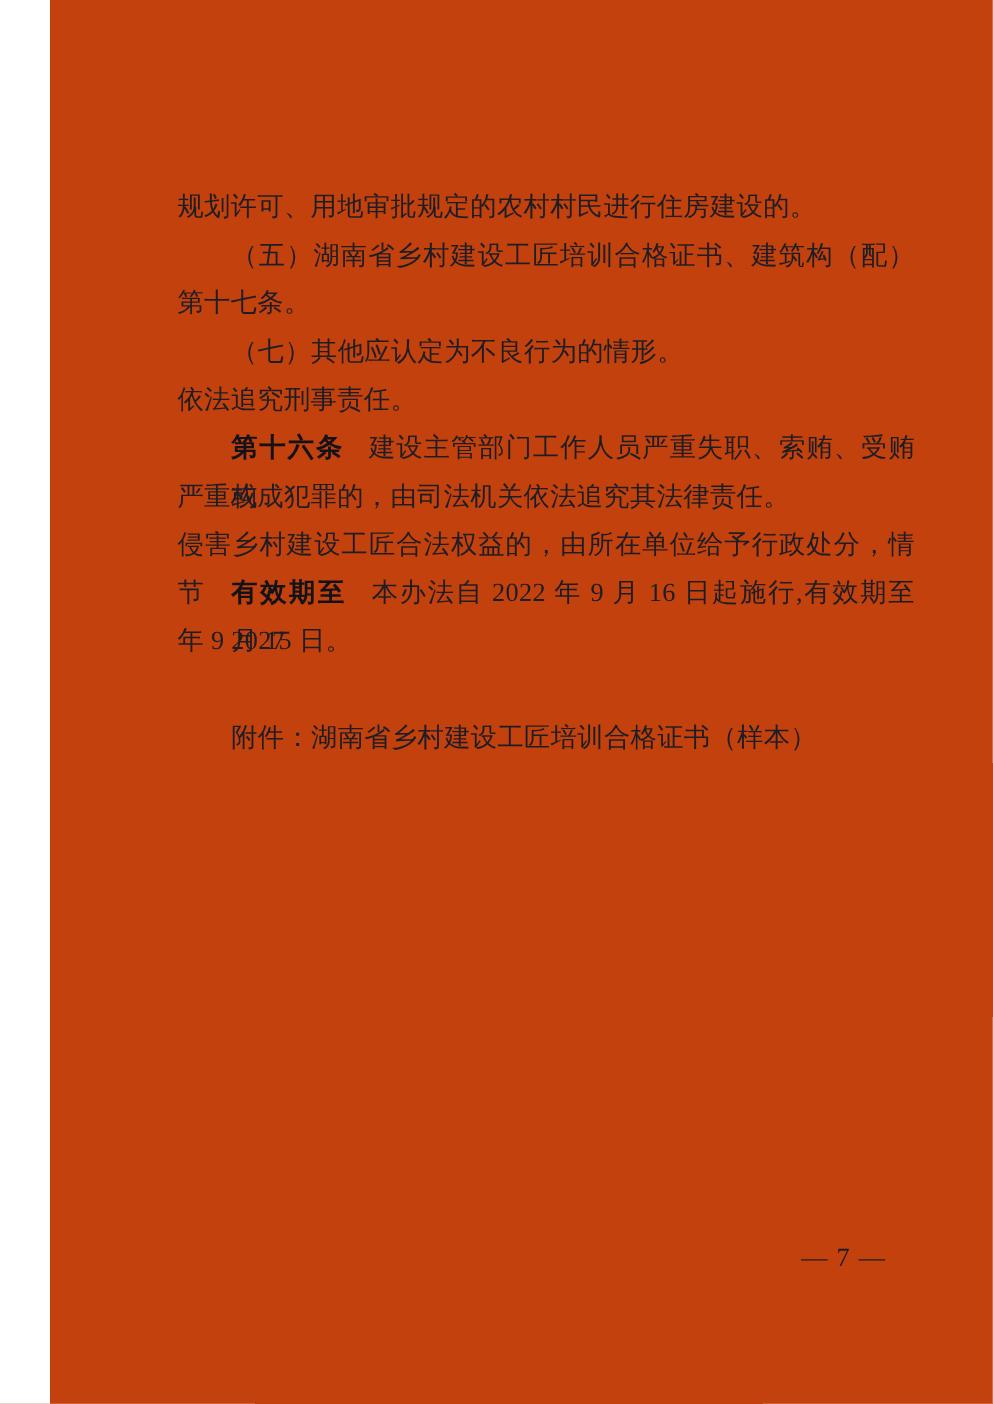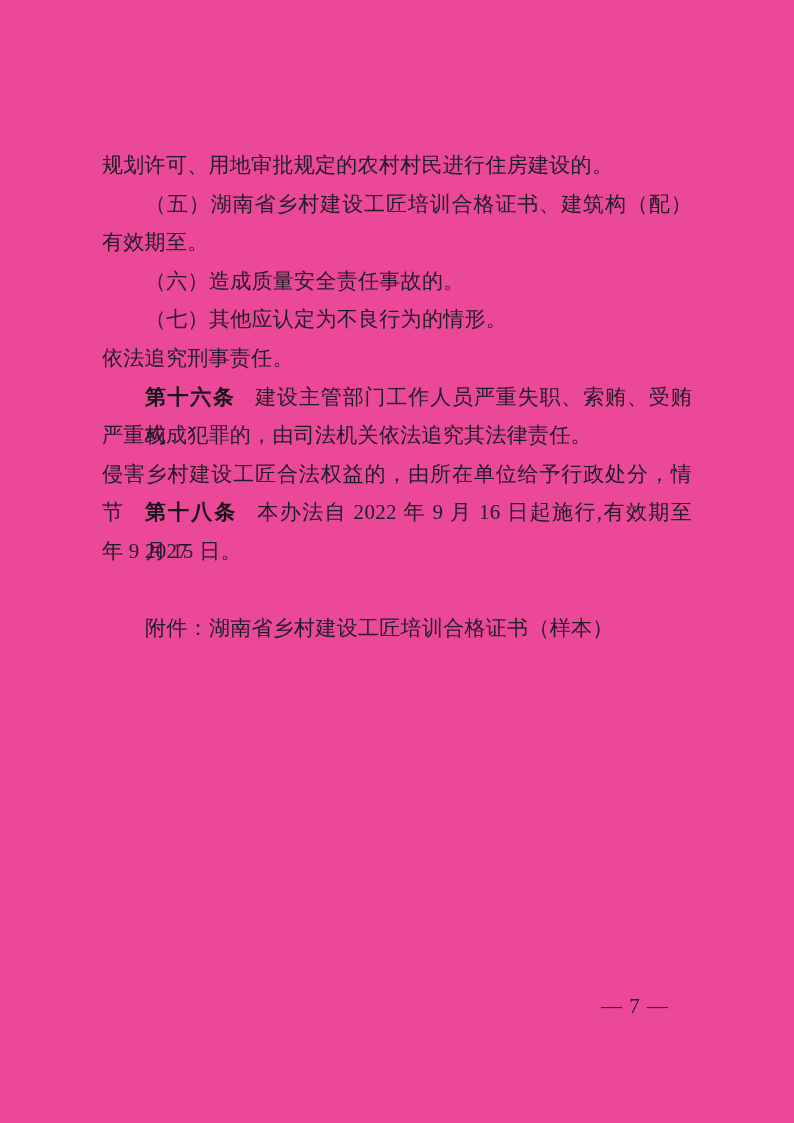--- a/index.html
+++ b/index.html
@@ -11,21 +11,22 @@
     height: 1123px;
     background: #ffffff;
     position: relative;
     font-family: "Liberation Serif", "DejaVu Serif", serif;
     color: #1d1d25;
     overflow: hidden;
   }
   .page {
     position: absolute;
     inset: 0;
-    background: #ec4899;
+    background: #c2410c;
+    margin-left: 40px;
   }
   .doc-body {
     position: absolute;
     left: 102px;
     top: 146px;
     width: 590px;
   }
   .line {
     font-size: 21px;
     line-height: 38.6px;
@@ -71,26 +72,23 @@
 
     <div class="line">
       <span>规划许可、用地审批规定的农村村民进行住房建设的。</span>
     </div>
 
     <div class="line indent justify">
       <span>（五）湖南省乡村建设工匠培训合格证书、建筑构（配）</span>
     </div>
 
     <div class="line">
-      <span>有效期至。</span>
+      <span>第十七条。</span>
     </div>
 
-    <div class="line indent">
-      <span>（六）造成质量安全责任事故的。</span>
-    </div>
 
     <div class="line indent">
       <span>（七）其他应认定为不良行为的情形。</span>
     </div>
 
 
 
     <div class="line">
       <span>依法追究刑事责任。</span>
     </div>
@@ -101,21 +99,21 @@
 
     <div class="line">
       <span>严重构成犯罪的，由司法机关依法追究其法律责任。</span>
     </div>
 
     <div class="line justify">
       <span>侵害乡村建设工匠合法权益的，由所在单位给予行政处分，情节</span>
     </div>
 
     <div class="line indent justify">
-      <span class="k">第十八条</span><span>本办法自 2022 年 9 月 16 日起施行,有效期至 2027</span>
+      <span class="k">有效期至</span><span>本办法自 2022 年 9 月 16 日起施行,有效期至 2027</span>
     </div>
 
     <div class="line">
       <span>年 9 月 15 日。</span>
     </div>
 
     <div class="line indent attachment">
       <span>附件：湖南省乡村建设工匠培训合格证书（样本）</span>
     </div>
 

